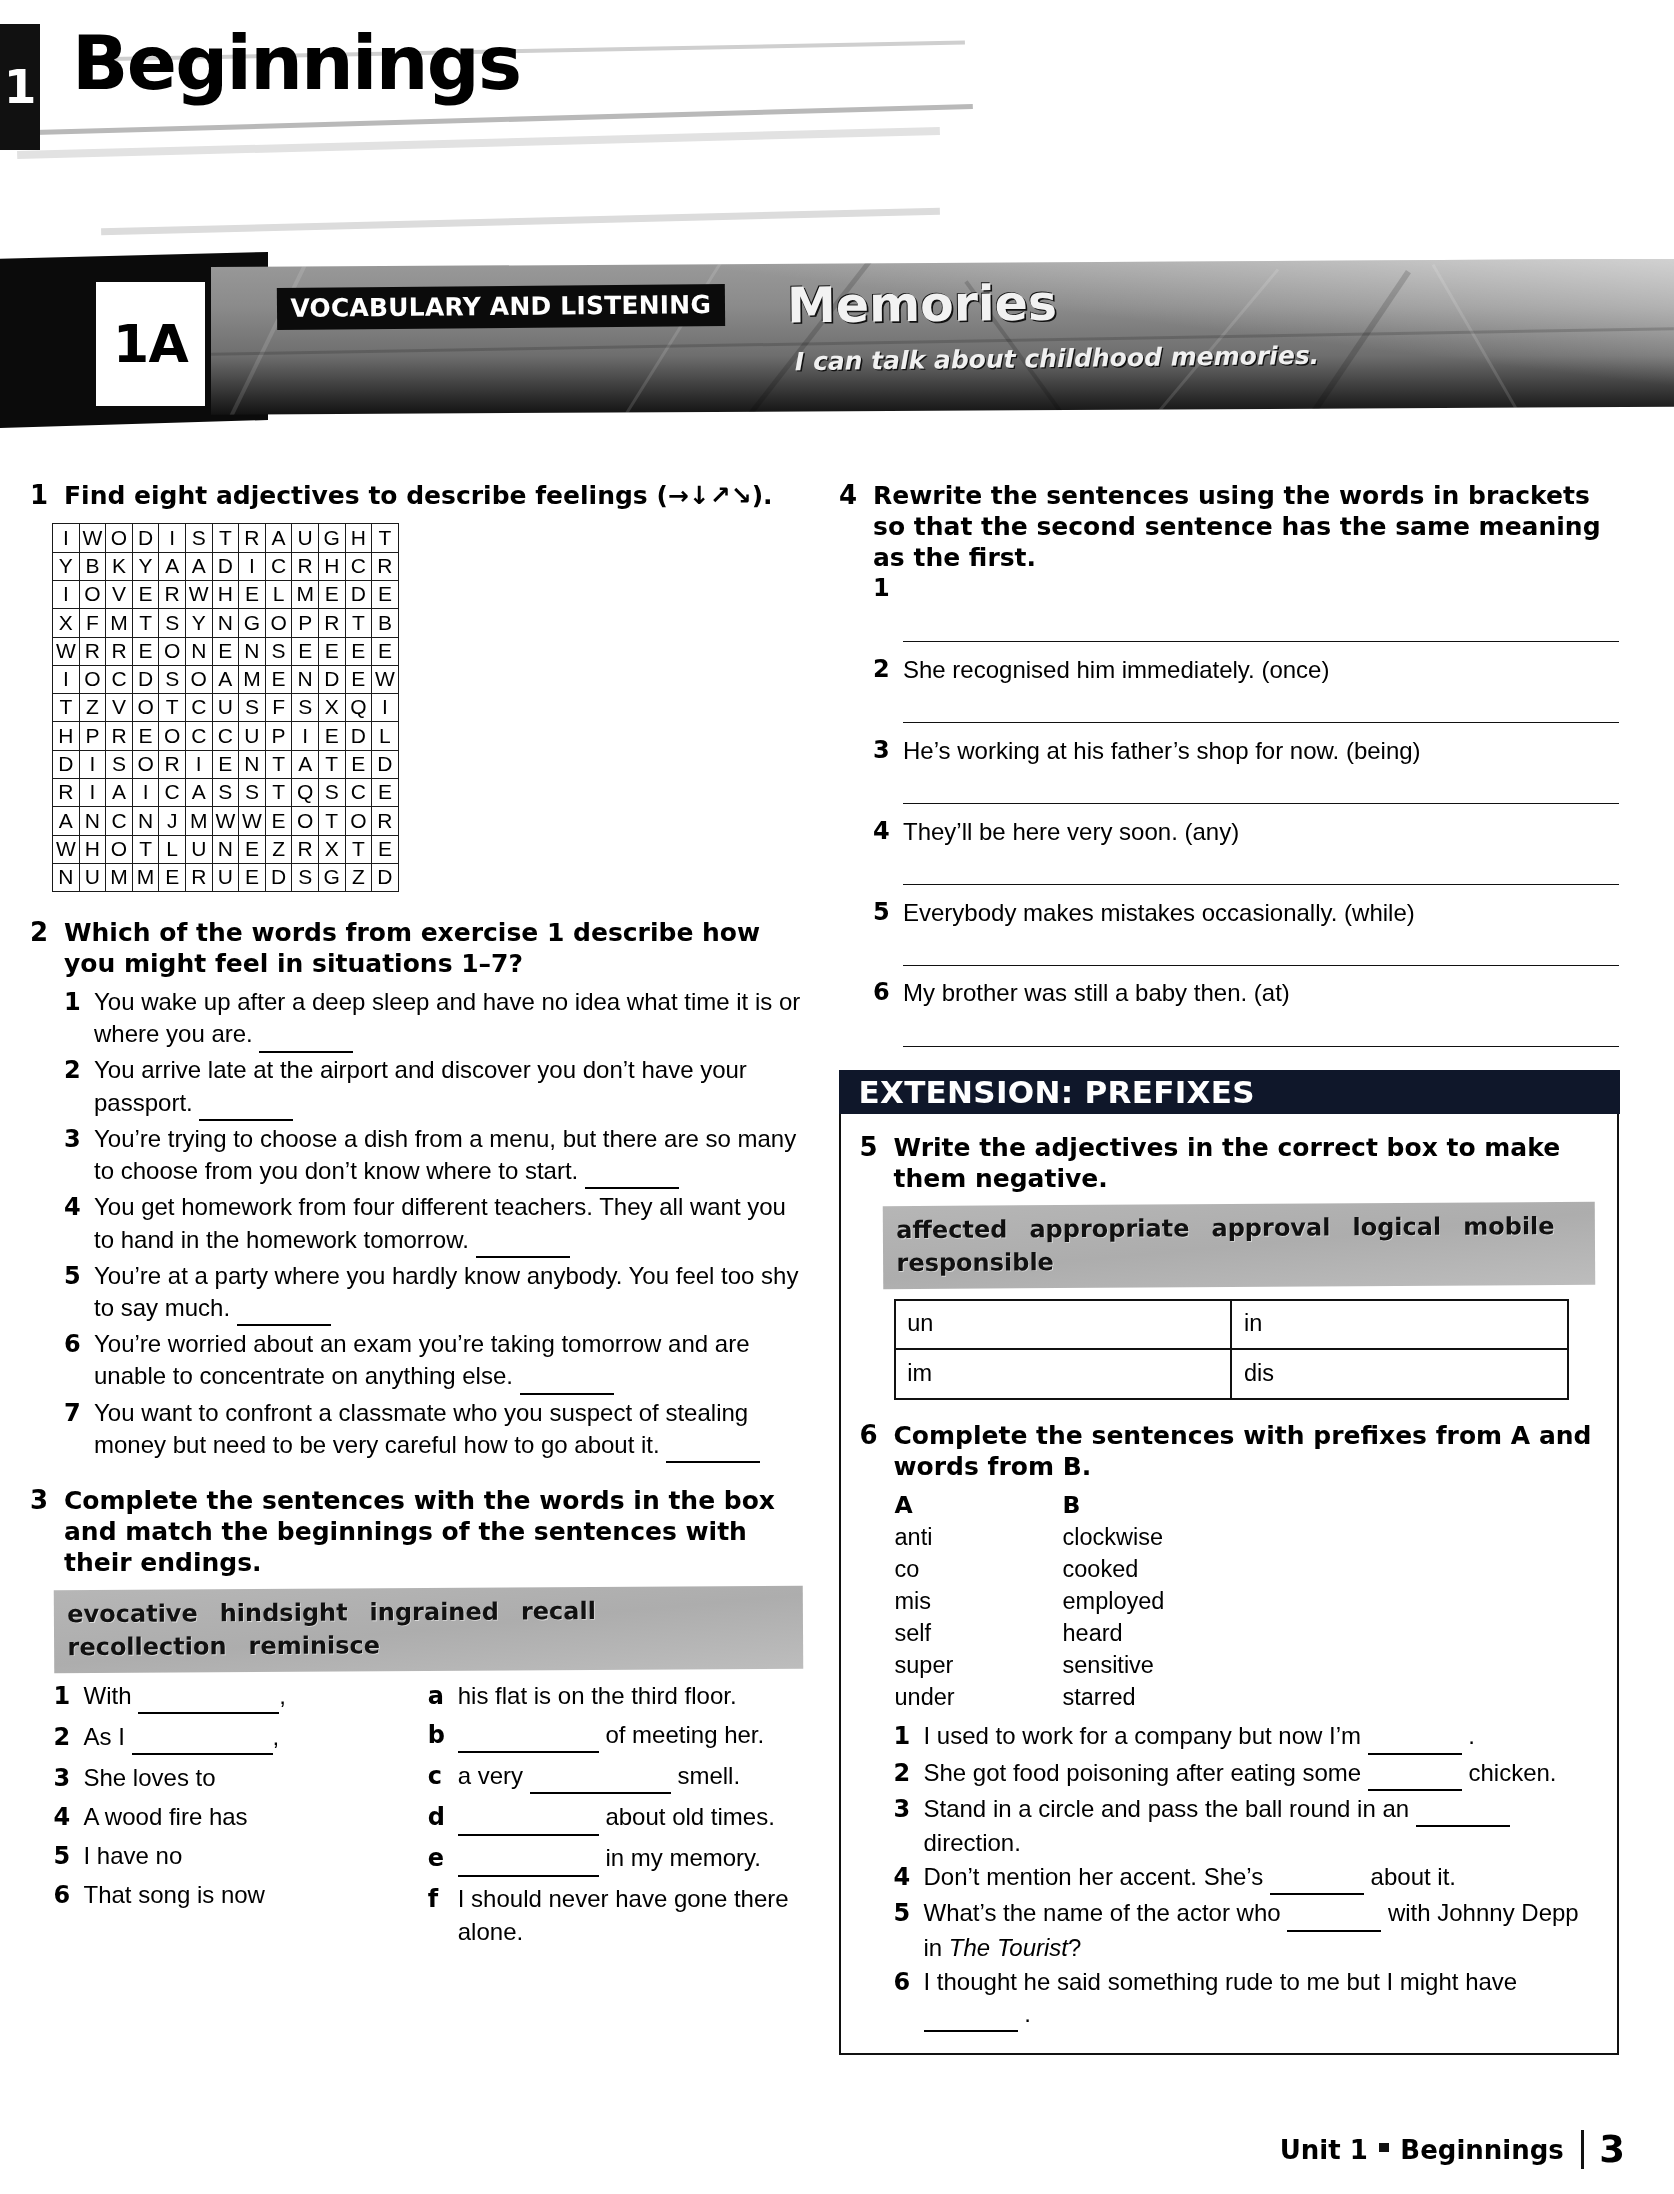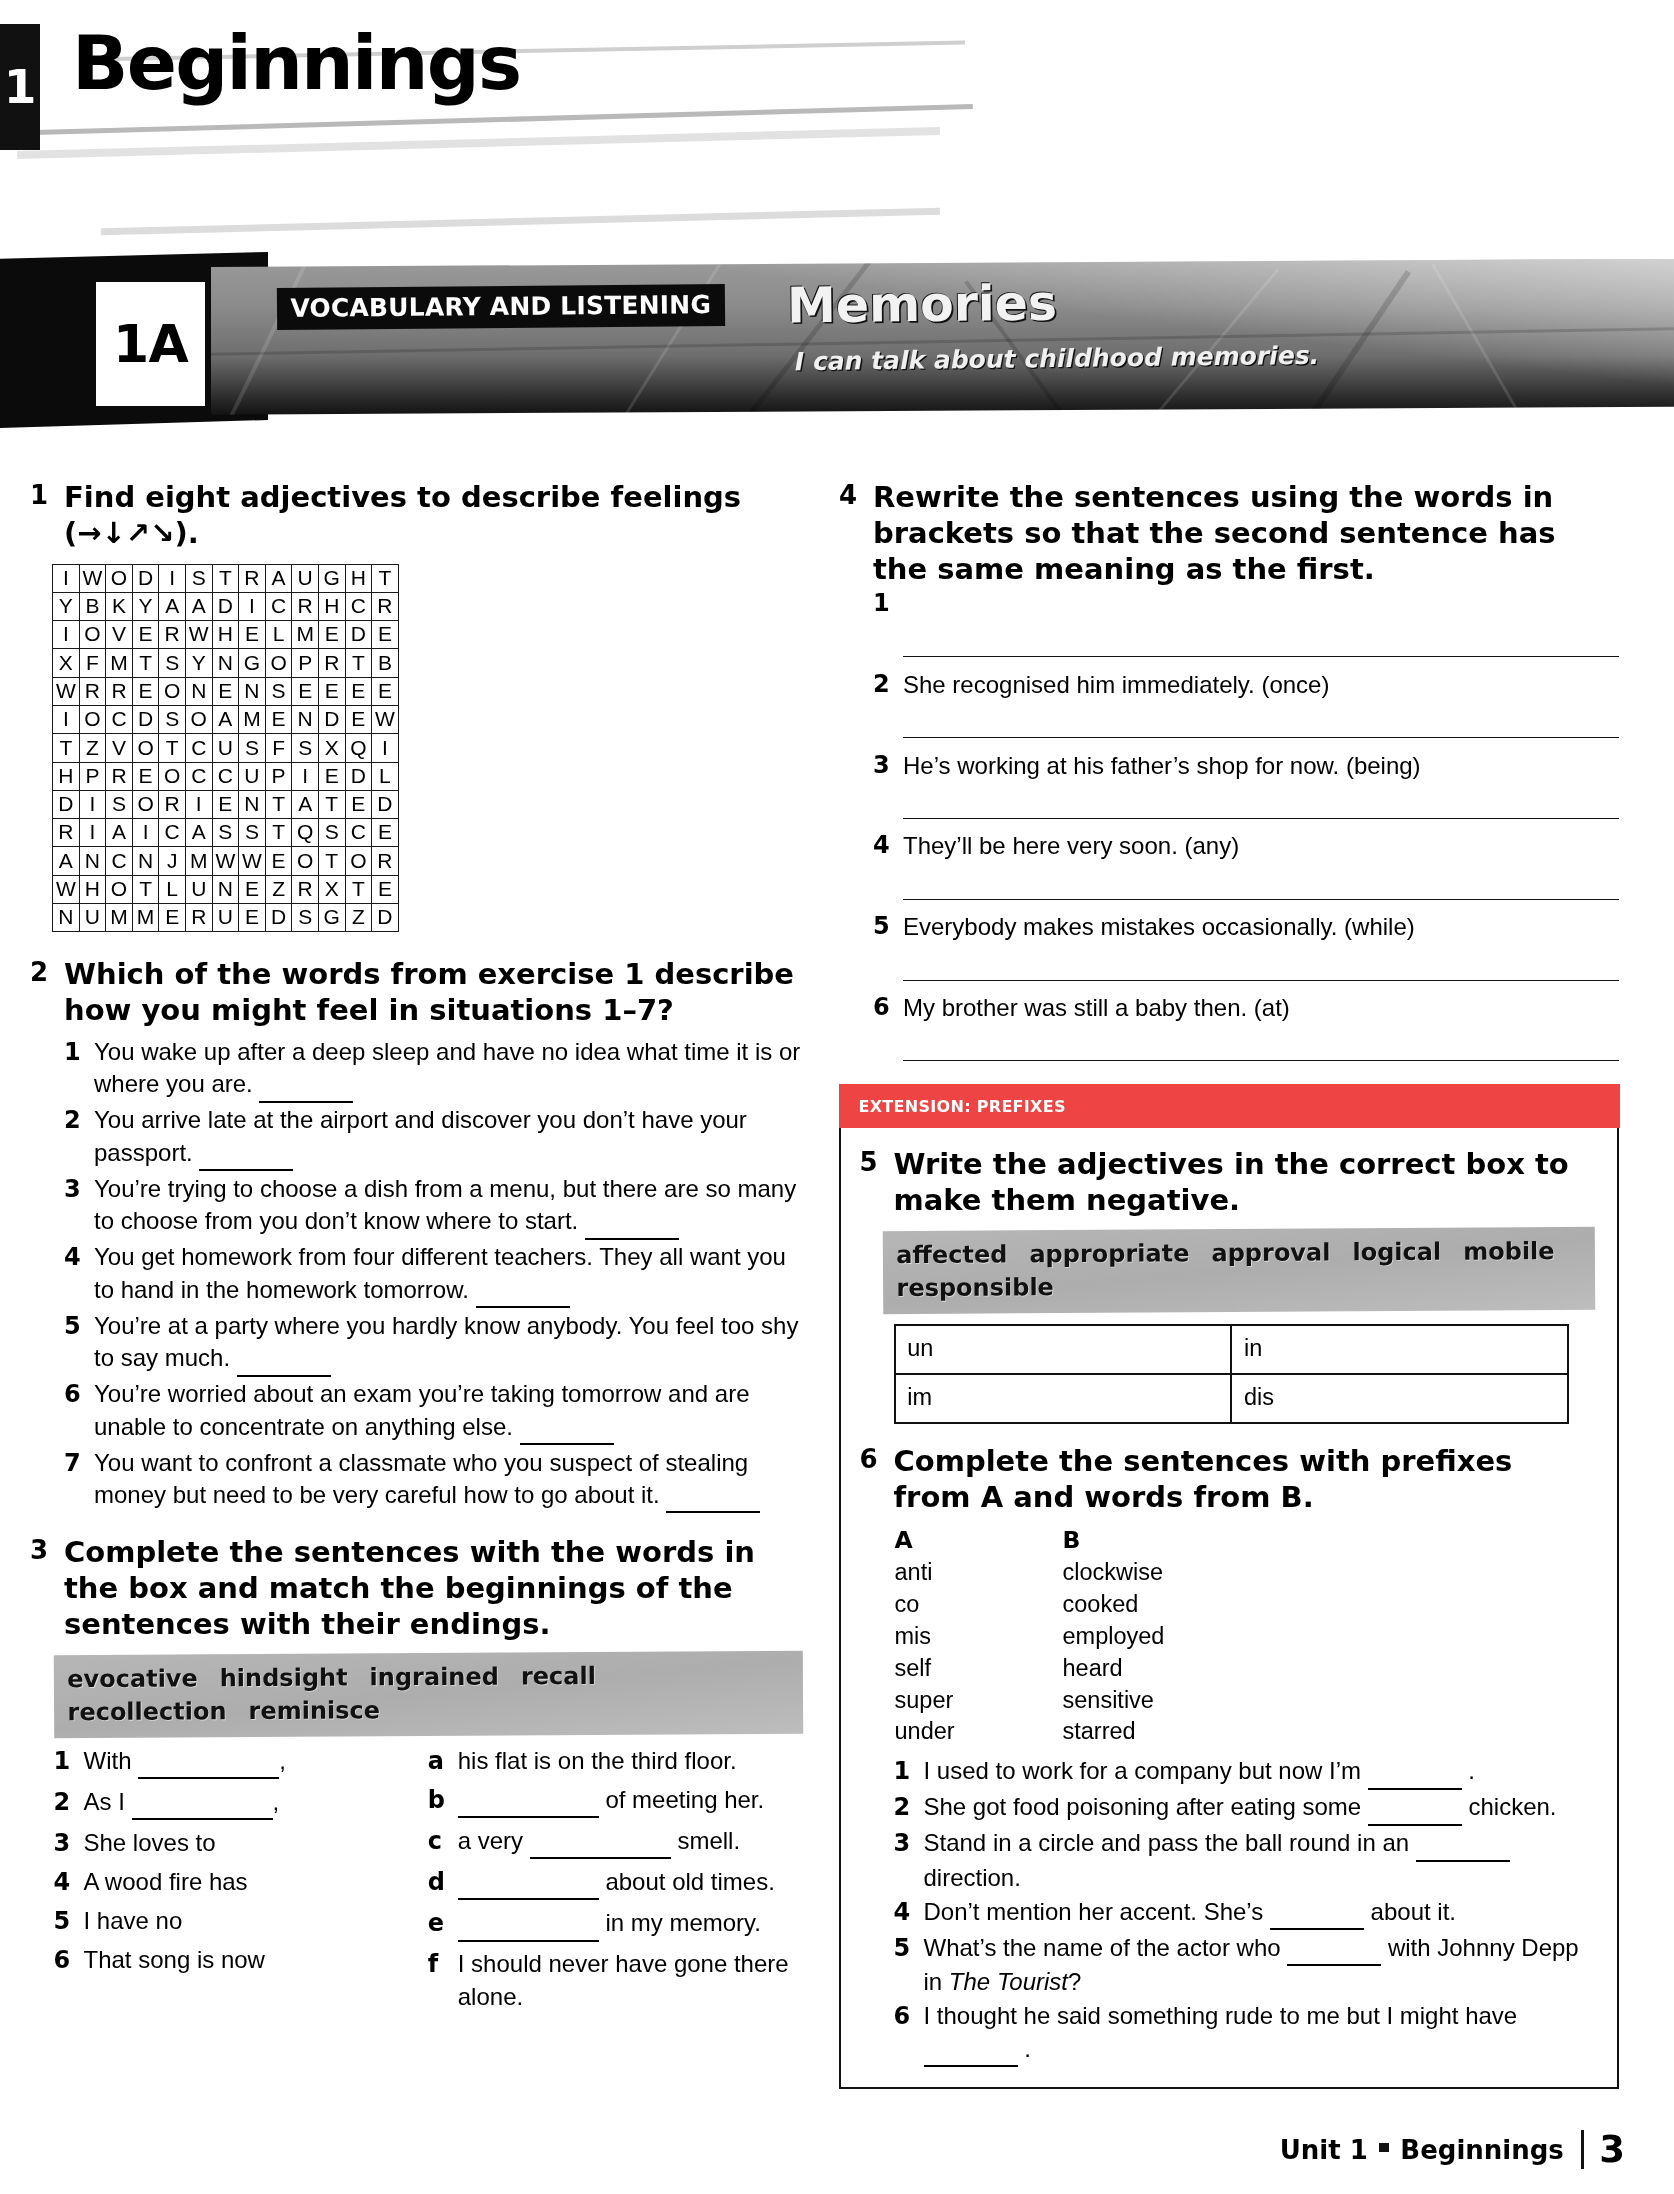--- a/index.html
+++ b/index.html
@@ -60,21 +60,21 @@
   }
 
   
   #col-left{position:absolute;left:30px;top:480px;width:772px;}
   #col-right{position:absolute;left:839px;top:480px;width:780px;}
 
   .ex{position:relative;margin-bottom:22px;}
   .ex-head{display:flex;align-items:flex-start;}
   .ex-num{font-size:26px;font-weight:bold;font-family:"DejaVu Sans",sans-serif;
           width:34px;flex:0 0 34px;line-height:1.22;}
-  .ex-rubric{font-size:29px;font-weight:bold;line-height:1.24;font-family:"DejaVu Sans",sans-serif;}
+  .ex-rubric{font-size:25px;font-weight:bold;line-height:1.24;font-family:"DejaVu Sans",sans-serif;}
 
   
   .items{margin:6.7px 0 0 34px;}
   .item{display:flex;align-items:flex-start;font-size:24px;line-height:1.35;margin-bottom:1.7px;}
   .item .lbl{flex:0 0 30px;font-weight:bold;font-family:"DejaVu Sans",sans-serif;}
   .item .txt{flex:1;}
 
   .blank{display:inline-block;border-bottom:2.1px solid #000;vertical-align:baseline;}
   .b-md{width:94px;}
   .b-lg{width:141px;}
@@ -108,23 +108,23 @@
   .rw .q{display:flex;font-size:24px;line-height:1.3;}
   .rw .q .lbl{flex:0 0 30px;font-weight:bold;font-family:"DejaVu Sans",sans-serif;}
   .rw .answerline{border-bottom:1.8px solid #111;height:37px;margin:0 0 11.7px 30px;}
 
   
   #extension{
     position:relative;margin-top:23.5px;border:2.5px solid #111;background:#fff;
     padding:0 0 18.5px 0;
   }
   #ext-header{
-    position:relative;margin:-2.5px -2.5px 0 -2.5px;background:#ef4444;color:#fff;
+    position:relative;margin:-2.5px -2.5px 0 -2.5px;background:#0f172a;color:#fff;
     height:44px;display:flex;align-items:center;padding-left:20px;
-    font-size:16px;font-weight:bold;letter-spacing:0.3px;font-family:"DejaVu Sans",sans-serif;
+    font-size:31px;font-weight:bold;letter-spacing:0.3px;font-family:"DejaVu Sans",sans-serif;
   }
   #extension .ex{margin:18.5px 22px 0 18.5px;}
   .prefix-table{margin:11.7px 0 0 34px;width:calc(100% - 60px);border-collapse:collapse;}
   .prefix-table td{
     border:2px solid #111;height:39px;font-size:23.5px;padding:3.4px 0 5px 11.7px;
     width:50%;font-family:"Liberation Sans",sans-serif;
   }
 
   
   .ab{display:flex;margin:8.4px 0 3.4px 35px;font-size:23.5px;line-height:1.36;}

